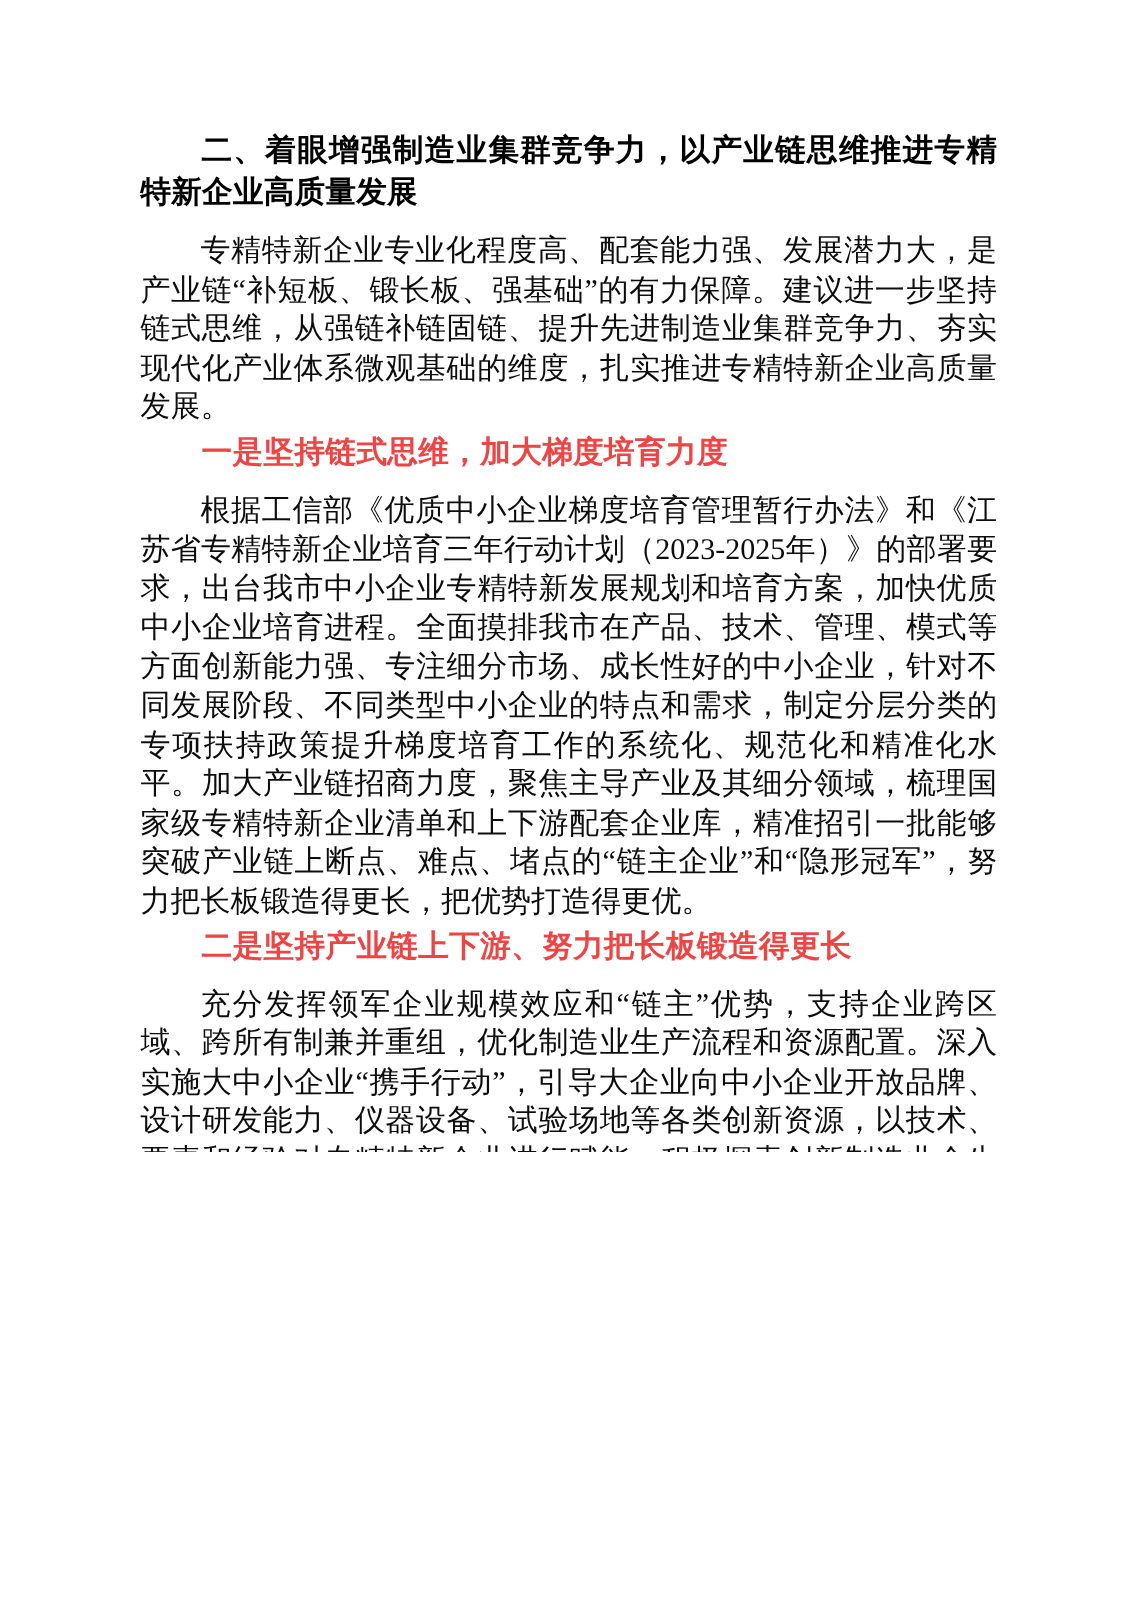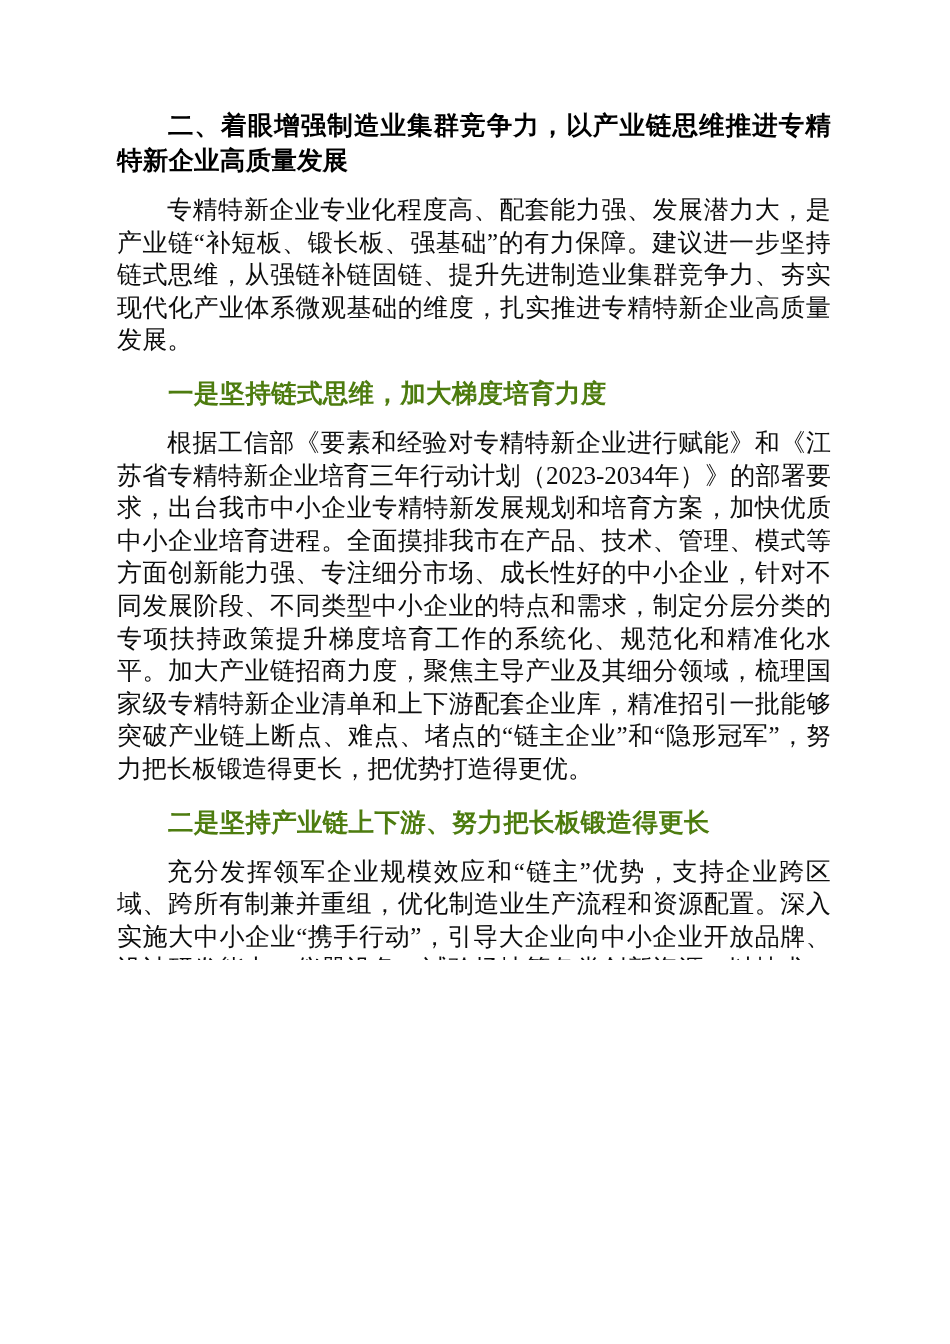--- a/index.html
+++ b/index.html
@@ -37,23 +37,23 @@
     margin: 0 0 3px 0;
     text-align-last: left;
   }
 
   
   .h-sub {
     font-family: "Liberation Serif", "DejaVu Serif", serif;
     font-weight: bold;
     font-size: 25.5px;
     line-height: 34px;
-    color: #4d7c0f;
+    color: #ef4444;
     text-indent: 2em;
-    margin: 20px 0 1px 0;
+    margin: 3px 0 1px 0;
     letter-spacing: 0.3px;
   }
 
   
   .para {
     font-family: "Liberation Serif", "DejaVu Serif", serif;
     font-size: 25px;
     line-height: 32.6px;
     color: #0d0d0d;
     text-align: justify;
@@ -77,20 +77,20 @@
 
 <div class="page">
   <div class="content">
 
     <h2 class="h-main">二、着眼增强制造业集群竞争力，以产业链思维推进专精特新企业高质量发展</h2>
 
     <p class="para">专精特新企业专业化程度高、配套能力强、发展潜力大，是产业链“补短板、锻长板、强基础”的有力保障。建议进一步坚持链式思维，从强链补链固链、提升先进制造业集群竞争力、夯实现代化产业体系微观基础的维度，扎实推进专精特新企业高质量发展。</p>
 
     <h3 class="h-sub">一是坚持链式思维，加大梯度培育力度</h3>
 
-    <p class="para tight"><span>根据工信部《要素和经验对专精特新企业进行赋能》和《江苏省专精特新企业培育三年行动计划（</span><span class="lat">2023-2034</span><span>年）》的部署要求，出台我市中小企业专精特新发展规划和培育方案，加快优质中小企业培育进程。全面摸排我市在产品、技术、管理、模式等方面创新能力强、专注细分市场、成长性好的中小企业，针对不同发展阶段、不同类型中小企业的特点和需求，制定分层分类的专项扶持政策提升梯度培育工作的系统化、规范化和精准化水平。加大产业链招商力度，聚焦主导产业及其细分领域，梳理国家级专精特新企业清单和上下游配套企业库，精准招引一批能够突破产业链上断点、难点、堵点的“链主企业”和“隐形冠军”，努力把长板锻造得更长，把优势打造得更优。</span></p>
+    <p class="para tight"><span>根据工信部《优质中小企业梯度培育管理暂行办法》和《江苏省专精特新企业培育三年行动计划（</span><span class="lat">2023-2025</span><span>年）》的部署要求，出台我市中小企业专精特新发展规划和培育方案，加快优质中小企业培育进程。全面摸排我市在产品、技术、管理、模式等方面创新能力强、专注细分市场、成长性好的中小企业，针对不同发展阶段、不同类型中小企业的特点和需求，制定分层分类的专项扶持政策提升梯度培育工作的系统化、规范化和精准化水平。加大产业链招商力度，聚焦主导产业及其细分领域，梳理国家级专精特新企业清单和上下游配套企业库，精准招引一批能够突破产业链上断点、难点、堵点的“链主企业”和“隐形冠军”，努力把长板锻造得更长，把优势打造得更优。</span></p>
 
     <h3 class="h-sub">二是坚持产业链上下游、努力把长板锻造得更长</h3>
 
     <p class="para">充分发挥领军企业规模效应和“链主”优势，支持企业跨区域、跨所有制兼并重组，优化制造业生产流程和资源配置。深入实施大中小企业“携手行动”，引导大企业向中小企业开放品牌、设计研发能力、仪器设备、试验场地等各类创新资源，以技术、要素和经验对专精特新企业进行赋能。积极探索创新制造业全生产链企业间合作模式打造涵盖“链主”领军企业和专精特新企业集群的生产需求数据交易平台，形成企业基于供需数据驱动的合作机制促进企业生产资料有效运输、流转，保障产业链供应链稳定。</p>
 
   </div>
 </div>
 
 </body></html>

